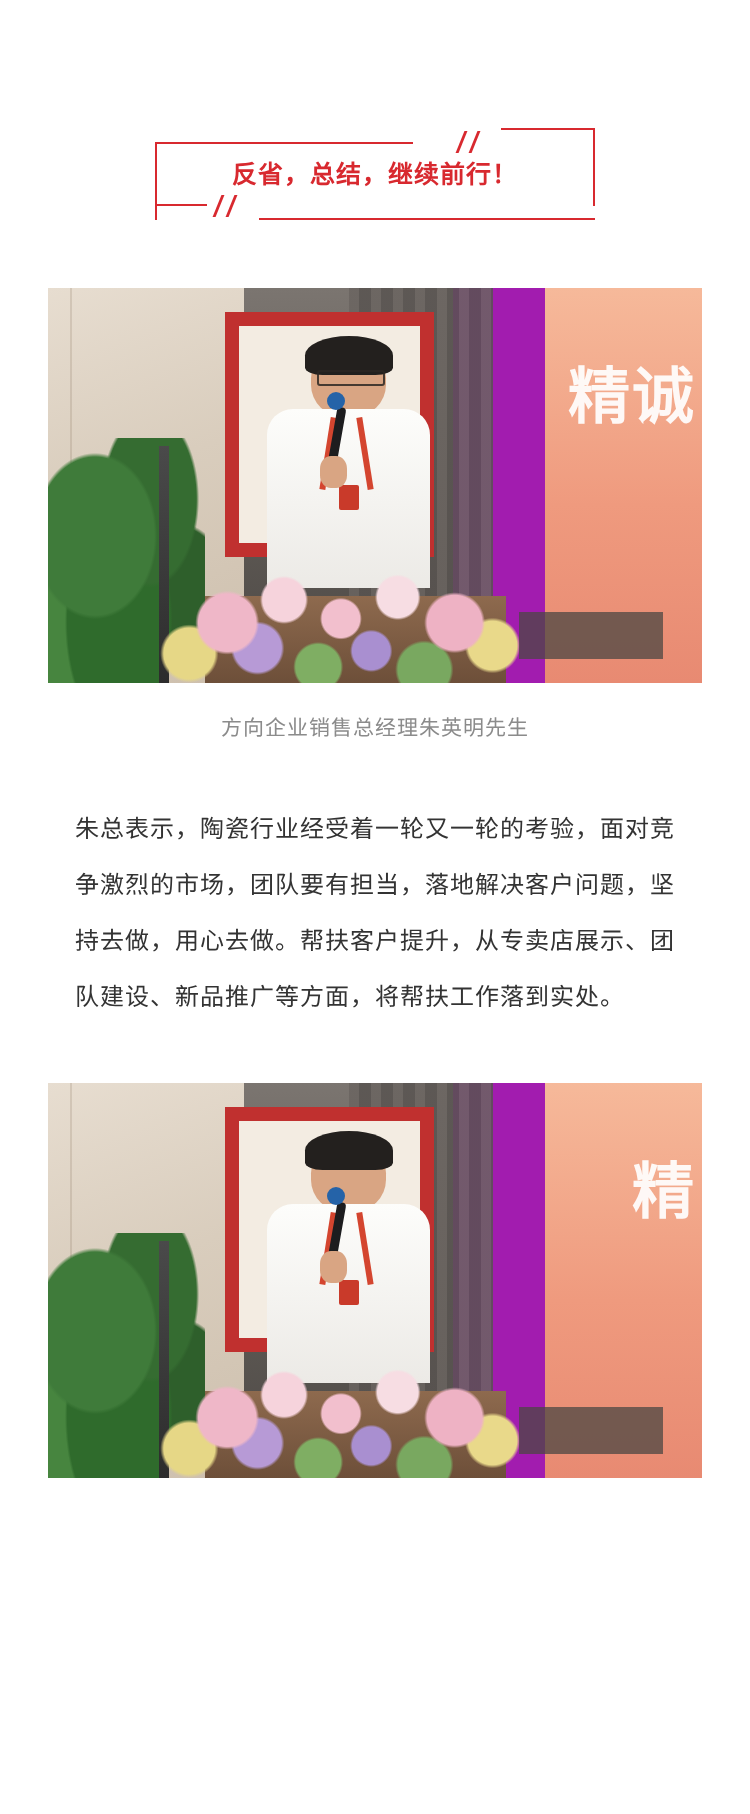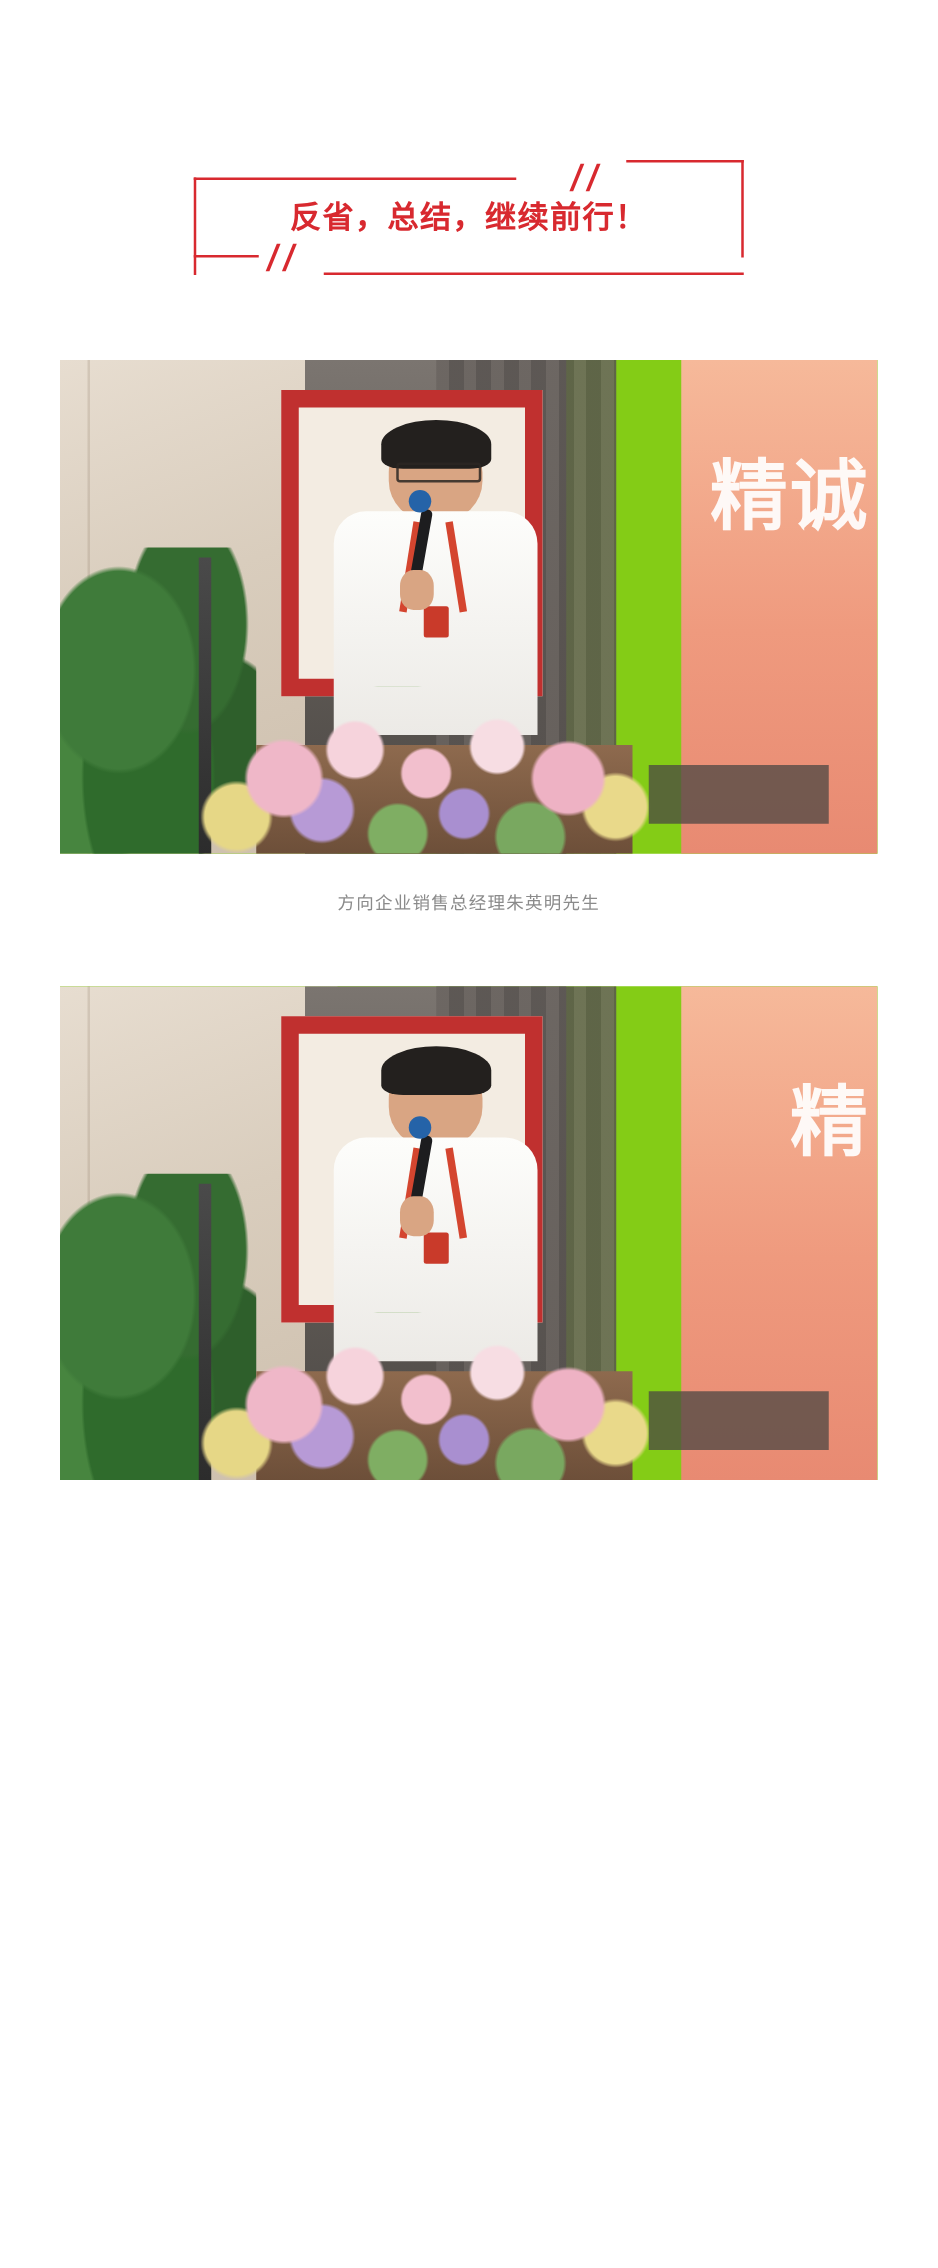--- a/index.html
+++ b/index.html
@@ -74,27 +74,27 @@
     width: 654px;
   }
   .photo-1 { margin-top: 68px; }
   .photo-2 { margin-top: 58px; }
 
   .photo {
     position: relative;
     width: 654px;
     height: 395px;
     overflow: hidden;
-    background: #84cc16;
+    background: #a21caf;
   }
   .photo-caption {
     margin-top: 28px;
     text-align: center;
     color: #8b8b8b;
-    font-size: 14px;
+    font-size: 21px;
     letter-spacing: 1px;
   }
 
   
   .scene { position: absolute; inset: 0; }
 
   .wall-left {
     position: absolute; left: 0; top: 0; width: 34%; height: 100%;
     background: linear-gradient(160deg, #e7ddd0 0%, #d9cdbd 45%, #cdbfad 100%);
   }
@@ -340,20 +340,21 @@
           <div class="hand"></div>
         </div>
         <div class="podium"></div>
         <div class="flowers"></div>
         <div class="table-edge"></div>
       </div>
     </div>
     <div class="photo-caption">方向企业销售总经理朱英明先生</div>
   </div>
 
+  <div class="paragraph">朱总表示，陶瓷行业经受着一轮又一轮的考验，面对竞争激烈的市场，团队要有担当，落地解决客户问题，坚持去做，用心去做。帮扶客户提升，从专卖店展示、团队建设、新品推广等方面，将帮扶工作落到实处。</div>
 
   <div class="photo-block photo-2">
     <div class="photo">
       <div class="scene">
         <div class="wall-left"></div>
         <div class="wall-mid"></div>
         <div class="curtain"></div>
         <div class="banner-right">
           <div class="banner-char">精</div>
         </div>

